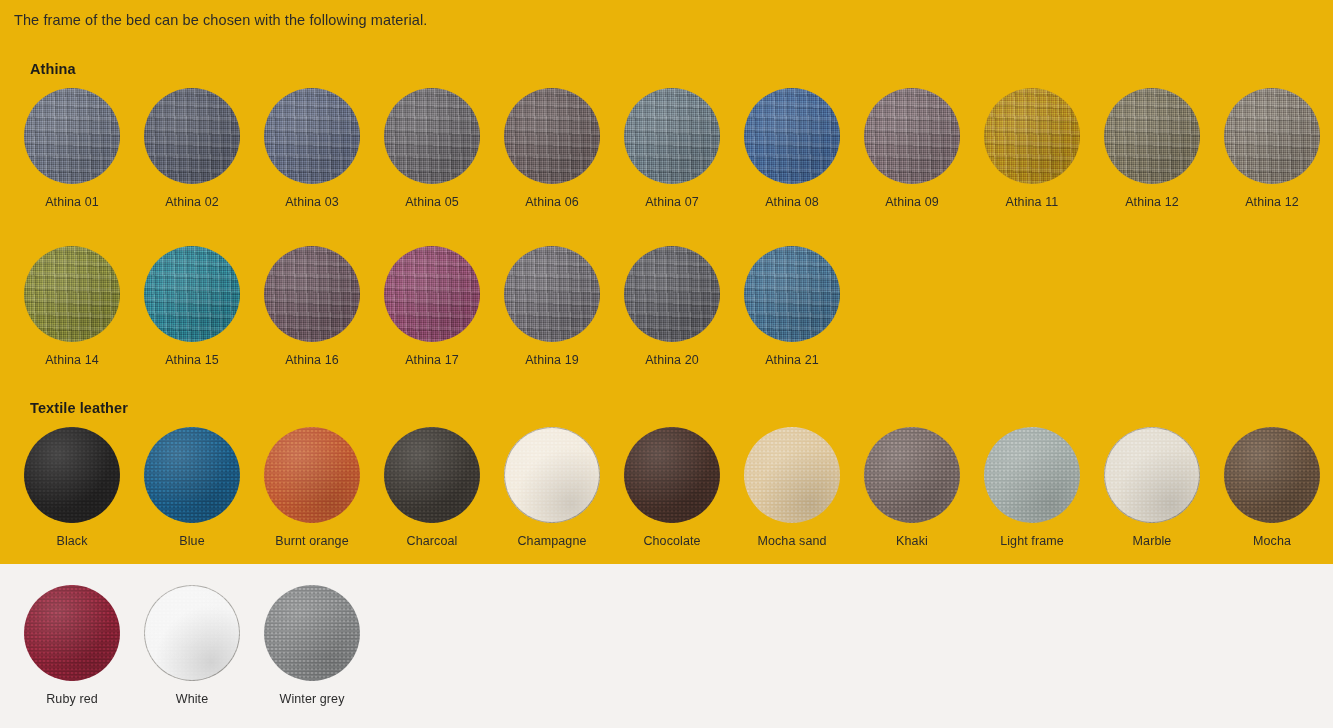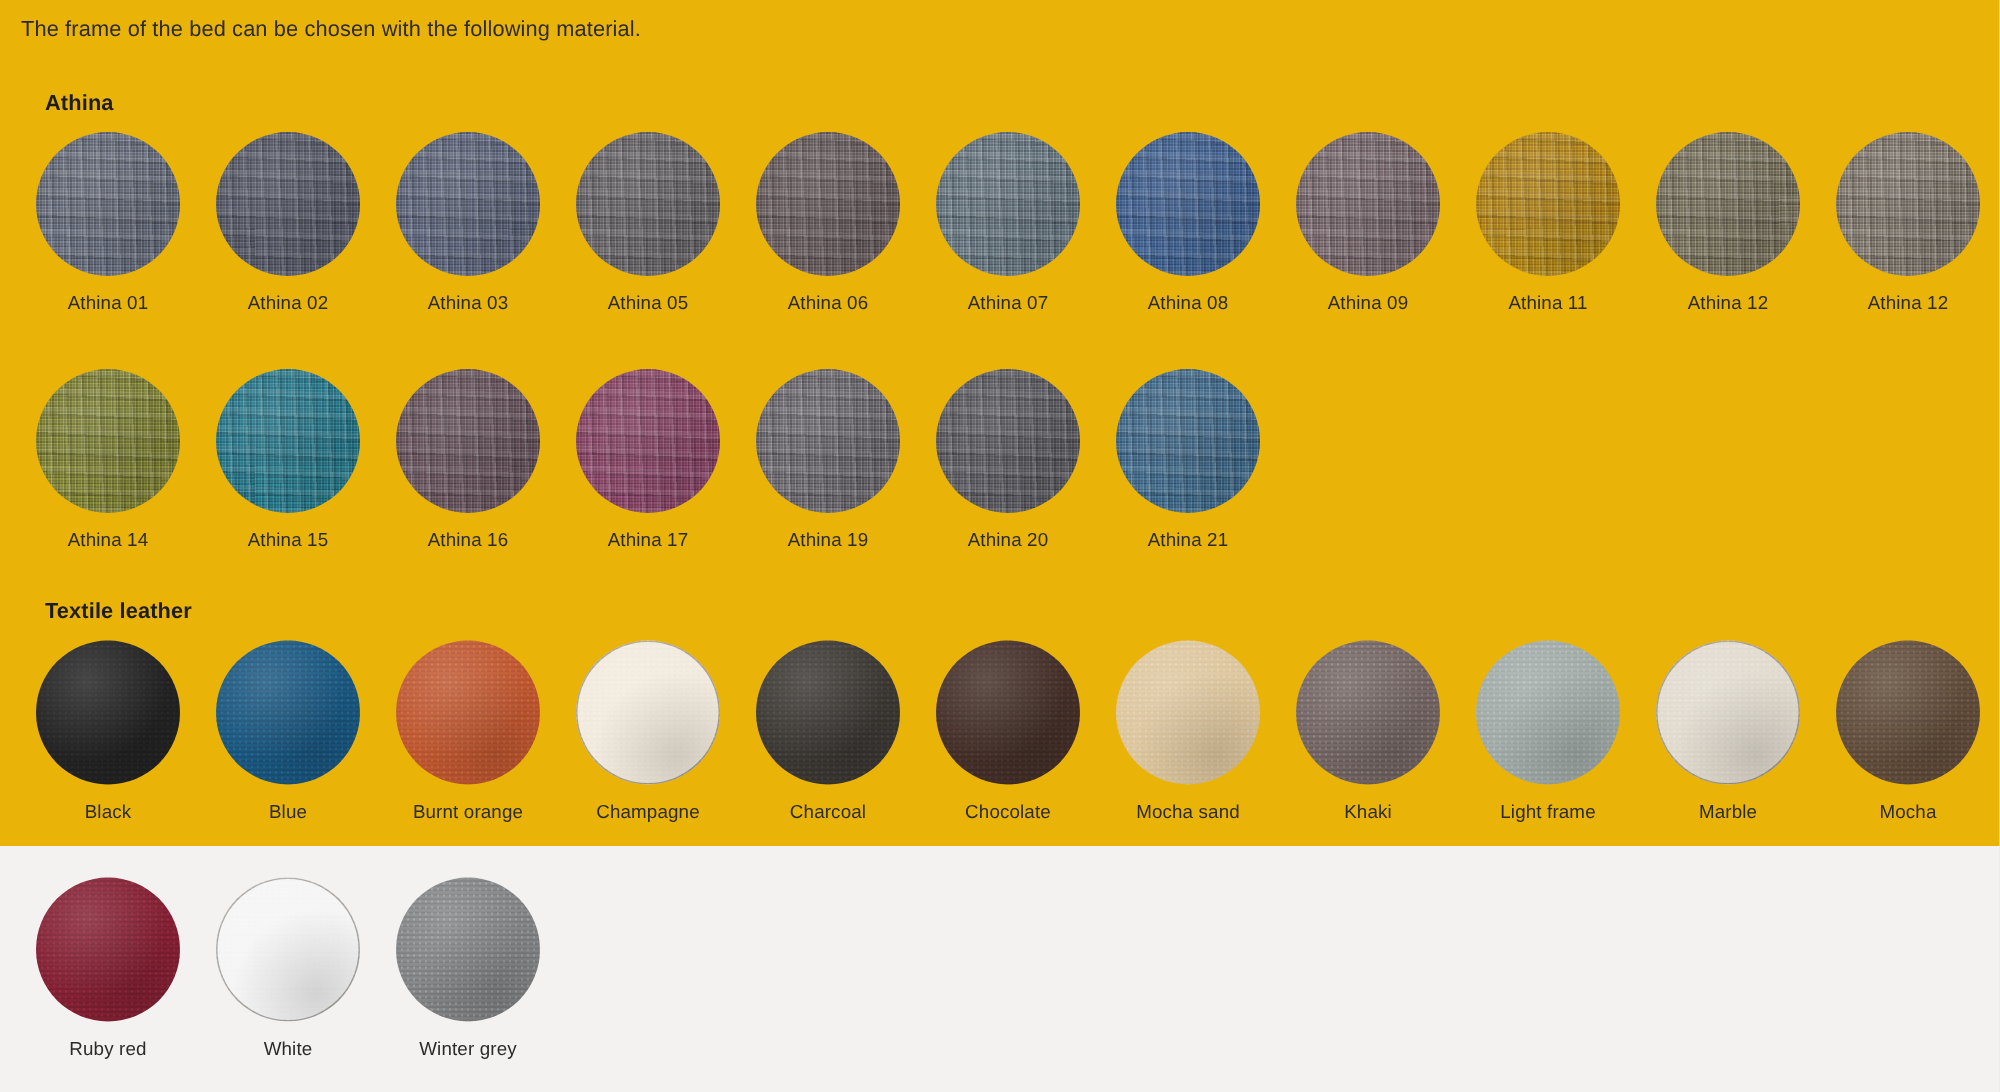--- a/index.html
+++ b/index.html
@@ -260,32 +260,32 @@
         <div class="swatch-label">Blue</div>
       </div>
       <div class="swatch">
         <div class="disc-wrap">
           <div class="disc leather" style="background-color: rgb(195, 95, 53);"></div>
         </div>
         <div class="swatch-label">Burnt orange</div>
       </div>
       <div class="swatch">
         <div class="disc-wrap">
+          <div class="disc leather" style="background-color: rgb(65, 61, 56);"></div>
+        </div>
+        <div class="swatch-label">Charcoal</div>
+      </div>
+      <div class="swatch">
+        <div class="disc-wrap">
           <div class="disc leather hairline" style="background-color: rgb(243, 236, 224);"></div>
         </div>
         <div class="swatch-label">Champagne</div>
       </div>
       <div class="swatch">
         <div class="disc-wrap">
-          <div class="disc leather" style="background-color: rgb(65, 61, 56);"></div>
-        </div>
-        <div class="swatch-label">Charcoal</div>
-      </div>
-      <div class="swatch">
-        <div class="disc-wrap">
           <div class="disc leather" style="background-color: rgb(74, 51, 44);"></div>
         </div>
         <div class="swatch-label">Chocolate</div>
       </div>
       <div class="swatch">
         <div class="disc-wrap">
           <div class="disc leather" style="background-color: rgb(224, 203, 166);"></div>
         </div>
         <div class="swatch-label">Mocha sand</div>
       </div>

